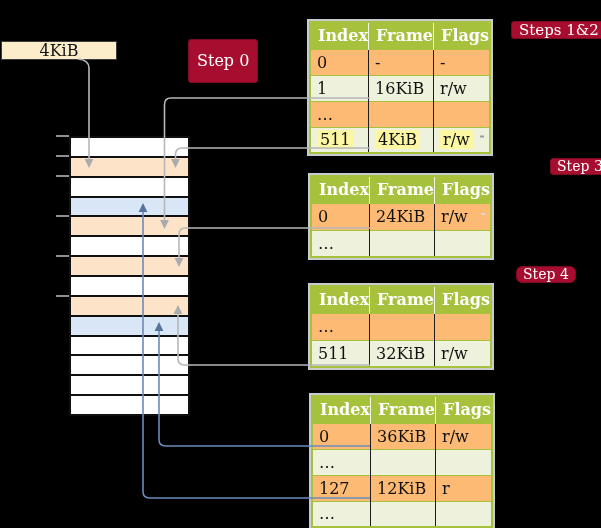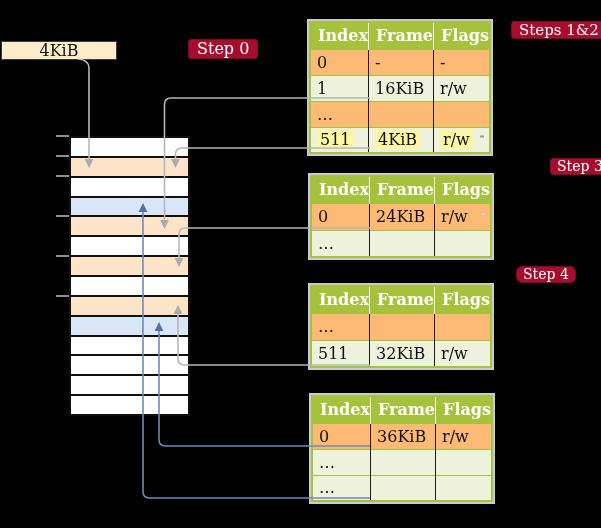--- a/index.html
+++ b/index.html
@@ -11,21 +11,21 @@
   .frame-box{
     position:absolute;left:1px;top:41px;width:114px;height:17px;
     background:#fbecca;border:1px solid #3c3c3c;
     color:#111;font-size:16px;line-height:17px;text-align:center;
   }
   
   .badge{
     position:absolute;background:#a60d2e;color:#fff;border-radius:3px;
     border:1px solid #7c0a22;white-space:nowrap;
   }
-  .badge.b0{left:188px;top:39px;height:18px;line-height:18px;font-size:16px;padding:0 8px;}
+  .badge.b0{left:188px;top:39px;height:18px;line-height:18px;font-size:16px;padding:12px 8px;}
   .badge.b12{left:511px;top:21px;height:16px;line-height:16px;font-size:15px;padding:0 7px;}
   .badge.b3{left:550px;top:158px;height:15px;line-height:15px;font-size:14px;padding:0 6px;}
   .badge.b4{left:516px;top:266px;height:15px;line-height:15px;font-size:14px;padding:0 6px;border-radius:6px;}
   
   .stack{
     position:absolute;left:69px;top:136px;width:117px;height:276px;
     border:2px solid #101010;background:#fff;display:flex;flex-direction:column;
   }
   .mrow{flex:1;border-bottom:2px solid #101010;background:#fff;}
   .mrow:last-child{border-bottom:none;}
@@ -206,20 +206,25 @@
       <tr>
         <td>0</td>
         <td>36KiB</td>
         <td>r/w</td>
       </tr>
       <tr class="shade">
         <td>…</td>
         <td></td>
         <td></td>
       </tr>
+      <tr>
+        <td>127</td>
+        <td>12KiB</td>
+        <td>r</td>
+      </tr>
       <tr class="shade">
         <td>…</td>
         <td></td>
         <td></td>
       </tr>
     </tbody>
   </table>
 
   <svg class="overlay" width="601" height="528" viewBox="0 0 601 528">
 

